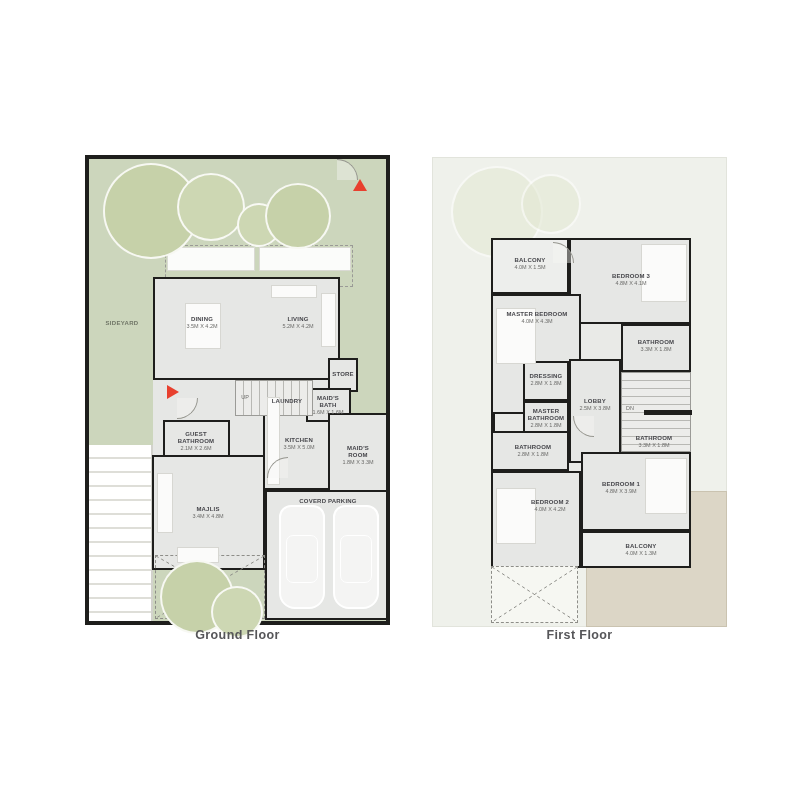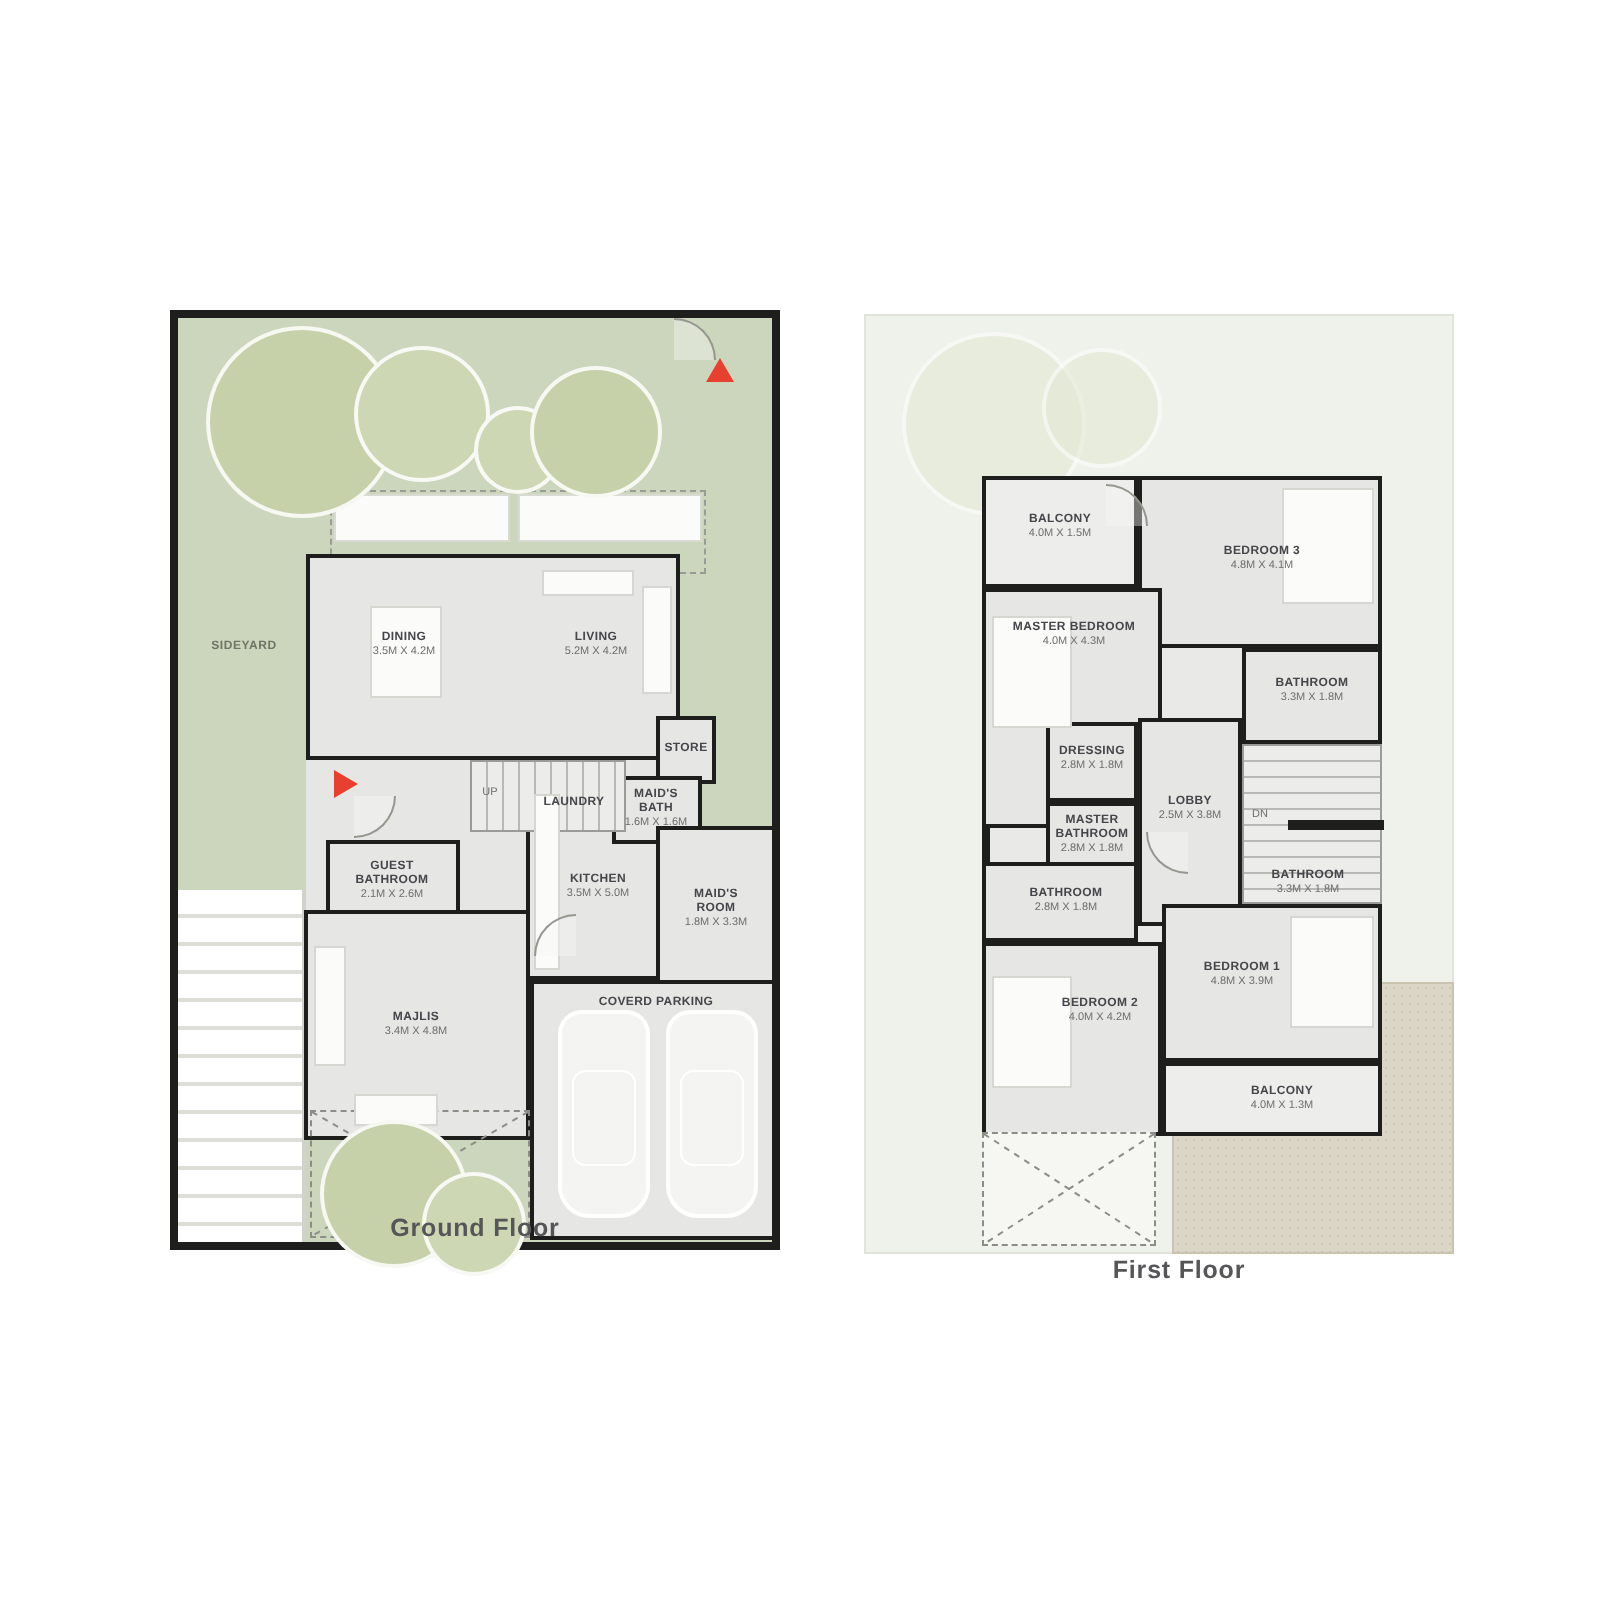--- a/index.html
+++ b/index.html
@@ -242,20 +242,20 @@
     <div class="label" style="left:188px;top:330px;">
       <span class="nm">BEDROOM 1</span>
         <span class="dm">4.8M X 3.9M</span>
     </div>
     <div class="label" style="left:208px;top:392px;">
       <span class="nm">BALCONY</span>
         <span class="dm">4.0M X 1.3M</span>
     </div>
   </div>
 
-  <div class="caption" style="left:85px;top:607px;width:305px;">
+  <div class="caption" style="left:85px;top:628px;width:305px;">
     <span>Ground Floor</span>
   </div>
-  <div class="caption" style="left:443px;top:628px;width:293px;">
+  <div class="caption" style="left:433px;top:628px;width:293px;">
     <span>First Floor</span>
   </div>
 
 </div>
 
 </body></html>

